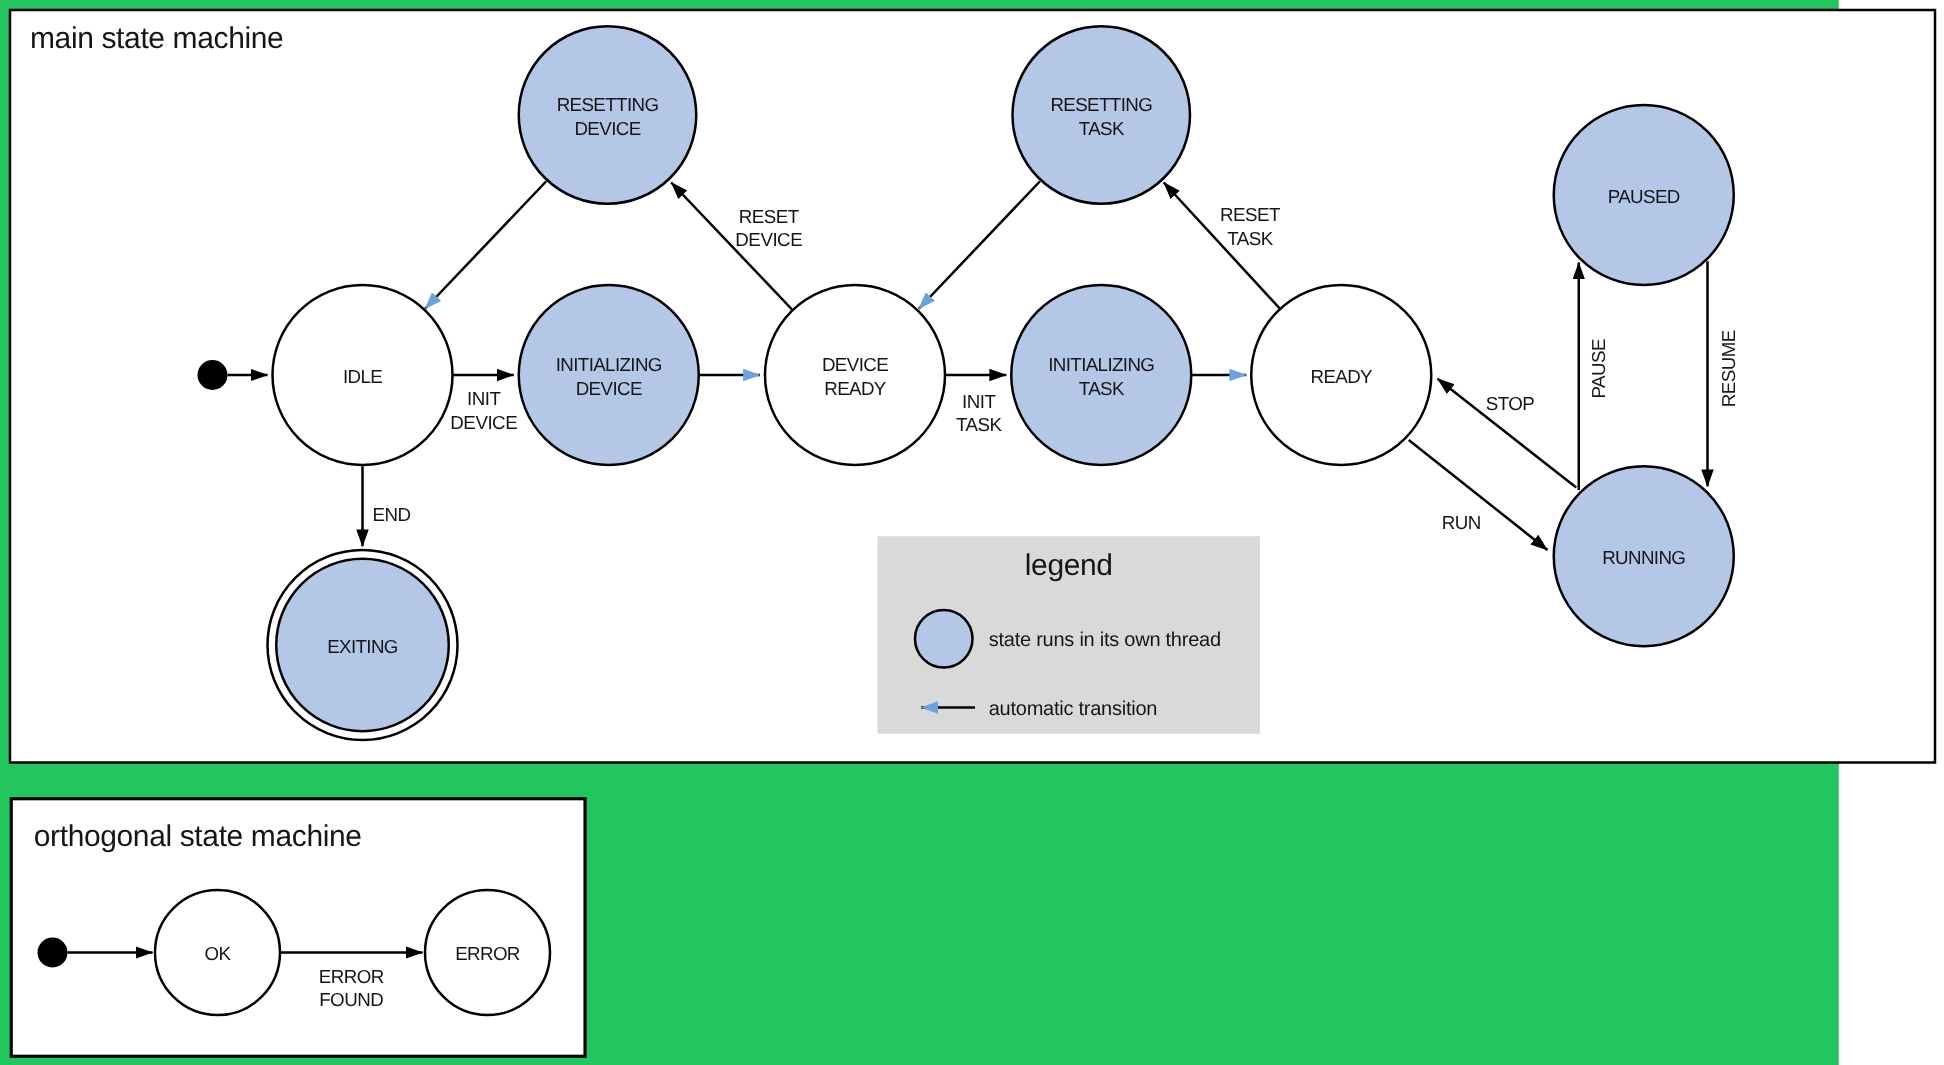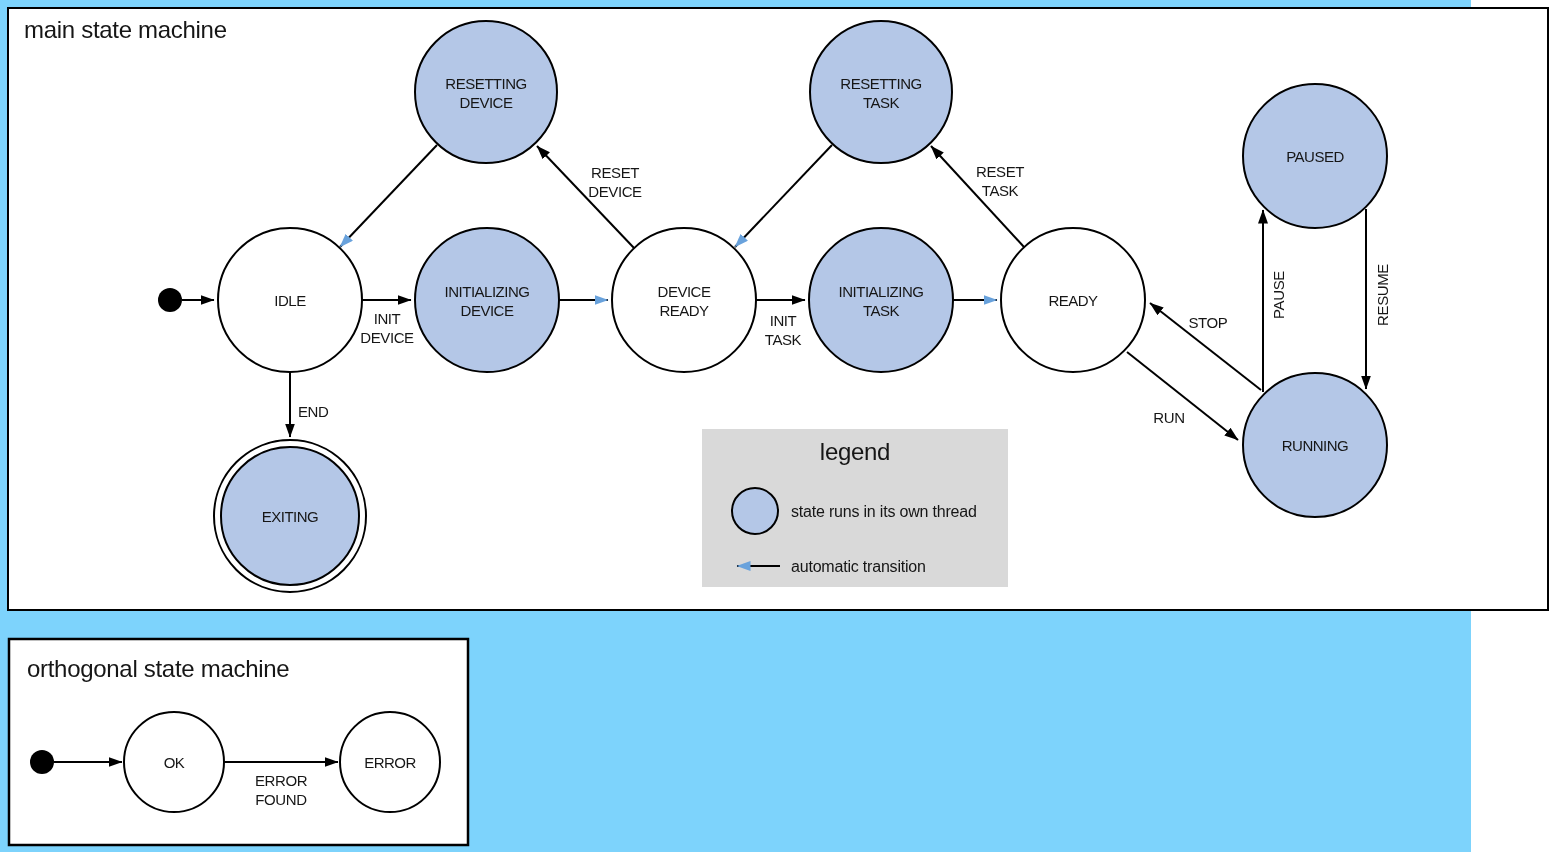--- a/index.html
+++ b/index.html
@@ -4,21 +4,21 @@
 <style>
   html, body {
     margin: 0;
     padding: 0;
     background: #ffffff;
   }
   .canvas-wrap {
     width: 1471px;
     height: 852px;
     position: relative;
-    background: #7dd3fc;
+    background: #22c55e;
     text-align: right;
   }
   svg { display: block; }
   text {
     fill: #161616;
     font-family: "Liberation Sans", sans-serif;
   }
   .box-title {
     font-size: 24px;
     letter-spacing: -0.3px;

